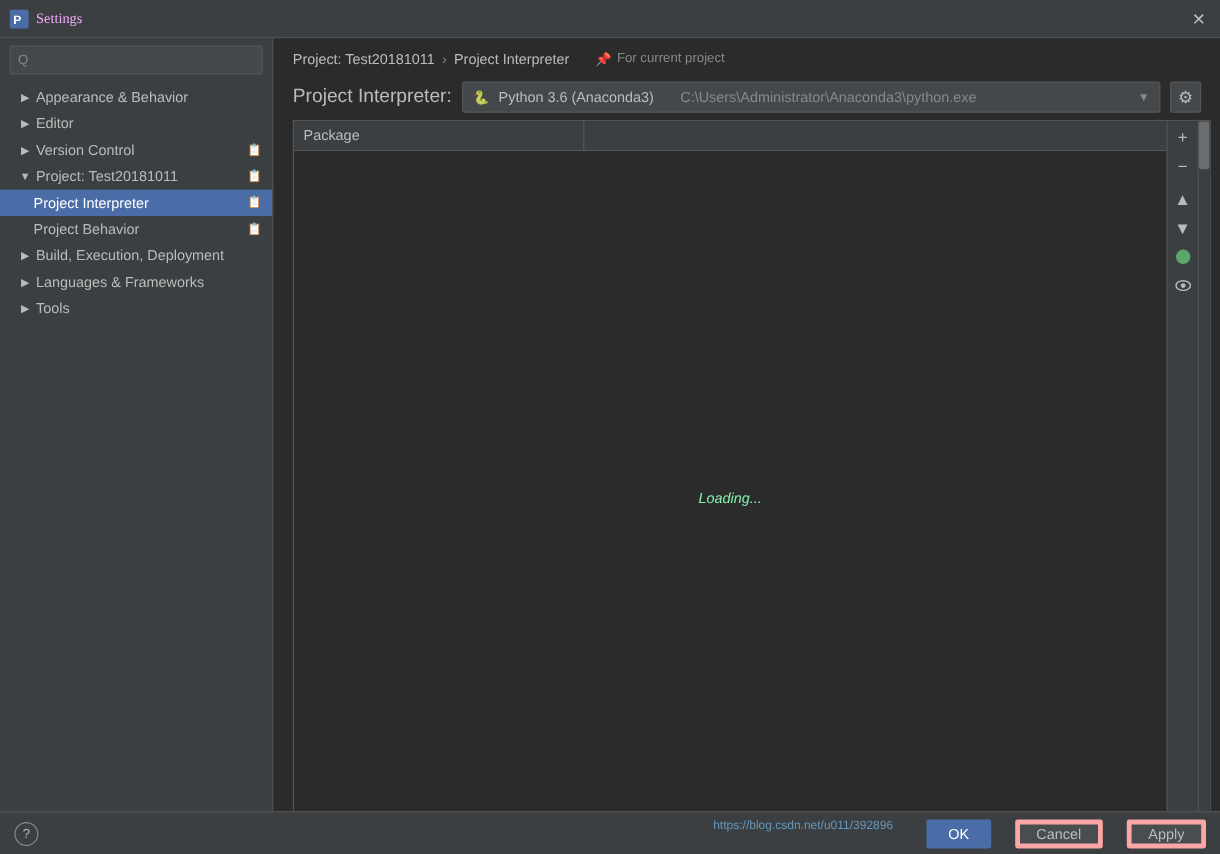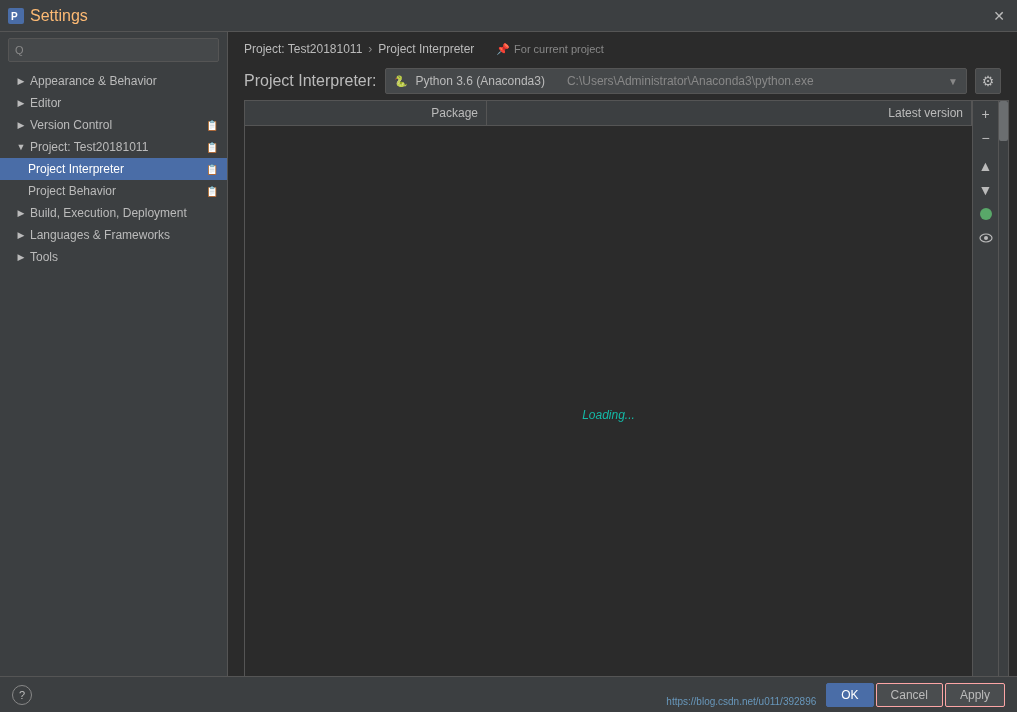--- a/index.html
+++ b/index.html
@@ -26,22 +26,23 @@
     .title-bar-left {
       display: flex;
       align-items: center;
       gap: 6px;
     }
     .title-bar-icon {
       width: 16px;
       height: 16px;
     }
     .title-bar-title {
-      font-size: 16px;
-      color: #fdba74;
+      font-size: 12px;
+      color: #f0abfc;
+      font-family: Liberation Serif, serif;
     }
     .title-bar-close {
       width: 20px;
       height: 20px;
       background: none;
       border: none;
       color: #bbbbbb;
       cursor: pointer;
       font-size: 14px;
       display: flex;
@@ -195,36 +196,36 @@
     .table-header {
       display: flex;
       background: #3c3f41;
       border-bottom: 1px solid #555;
     }
     .table-header-cell {
       padding: 5px 8px;
       font-size: 12px;
       color: #bbbbbb;
       border-right: 1px solid #555;
-      text-align: right;
+      text-align: left;
     }
     .col-package { width: 242px; }
     .col-version { width: 244px; }
     .col-latest { flex: 1; }
 
     .table-body {
       flex: 1;
       position: relative;
       background: #2b2b2b;
       display: flex;
       align-items: center;
       justify-content: center;
     }
     .loading-text {
-      color: #14b8a6;
+      color: #86efac;
       font-size: 12px;
       font-style: italic;
     }
 
     
     .right-actions {
       width: 26px;
       background: #3c3f41;
       border-left: 1px solid #555;
       display: flex;
@@ -280,21 +281,21 @@
     }
     .bottom-url {
       color: #6897bb;
       font-size: 10px;
       margin-right: 8px;
     }
     .dialog-btn {
       height: 24px;
       padding: 0 14px;
       border-radius: 2px;
-      border: 1px solid #fca5a5;
+      border: 4px solid #fca5a5;
       background: #4a4d4f;
       color: #bbbbbb;
       font-size: 12px;
       cursor: pointer;
     }
     .dialog-btn.primary {
       background: #4a6da7;
       border-color: #4a6da7;
       color: #ffffff;
     }
@@ -419,21 +420,20 @@
         <span class="interpreter-select-arrow">▼</span>
       </div>
       <div class="interpreter-gear">⚙</div>
     </div>
 
     <div class="table-wrapper">
 
       <div class="table-inner">
         <div class="table-header">
           <div class="table-header-cell col-package">Package</div>
-          <div class="table-header-cell col-latest">Latest version</div>
         </div>
         <div class="table-body">
           <span class="loading-text">Loading...</span>
         </div>
       </div>
 
       <div class="right-actions">
         <button class="action-btn">+</button>
         <button class="action-btn">−</button>
         <button class="action-btn separator">▲</button>
@@ -454,19 +454,19 @@
       </div>
     </div>
 
   </div>
 </div>
 
 <div style="position:absolute; bottom:0; left:0; right:0; height:36px; background:#3c3f41; border-top:1px solid #555; display:flex; align-items:center; justify-content:space-between; padding:0 12px;">
   <div>
     <button class="help-btn">?</button>
   </div>
-  <div style="display:flex; align-items:flex-end; gap:2px;">
+  <div style="display:flex; align-items:flex-start; gap:20px;">
     <span class="bottom-url">https://blog.csdn.net/u011/392896</span>
     <button class="dialog-btn primary">OK</button>
     <button class="dialog-btn">Cancel</button>
     <button class="dialog-btn">Apply</button>
   </div>
 </div>
 
 </body></html>

